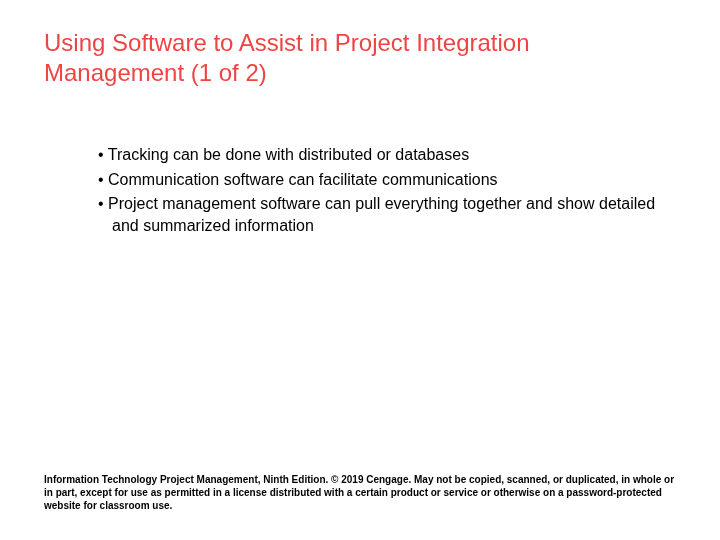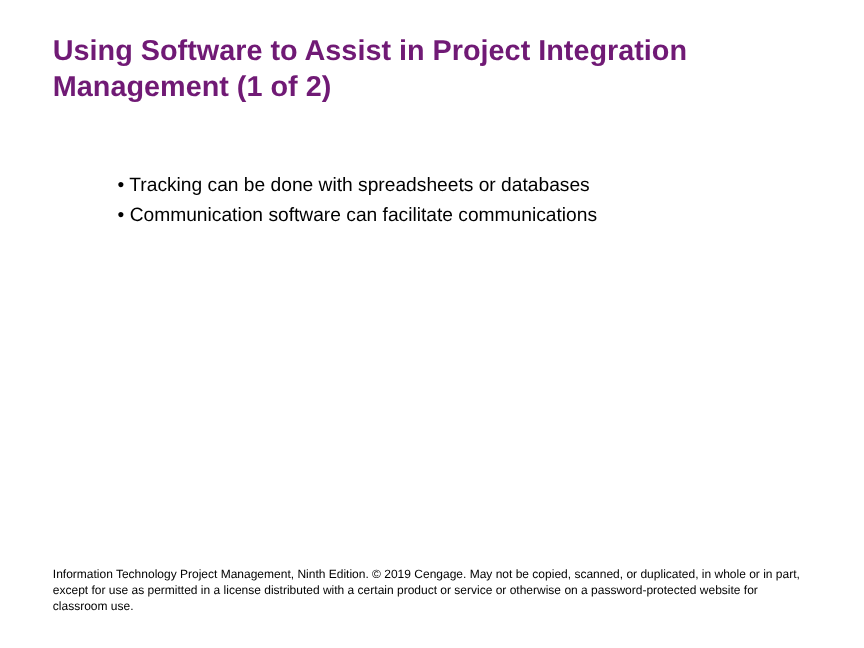--- a/index.html
+++ b/index.html
@@ -14,22 +14,22 @@
   .slide {
     width: 720px;
     height: 540px;
     box-sizing: border-box;
     padding: 28px 44px 0 44px;
     position: relative;
   }
   .title {
     font-size: 24px;
     line-height: 1.25;
-    color: #701a75;
-    font-weight: 700;
+    color: #ef4444;
+    font-weight: 400;
     margin-bottom: 56px;
   }
   .top-bullet {
     font-size: 19px;
     line-height: 1.3;
     margin-bottom: 14px;
     padding-left: 14px;
     text-indent: -14px;
   }
   .top-bullet::before {
@@ -49,30 +49,32 @@
     content: "• ";
   }
   .footer {
     position: absolute;
     left: 44px;
     right: 44px;
     bottom: 28px;
     font-size: 10px;
     line-height: 1.3;
     color: #000;
+    font-weight: bold;
   }
 </style>
 </head>
 <body>
 
 <div class="slide">
 
   <div class="title">Using Software to Assist in Project Integration Management (1 of 2)</div>
 
 
   <div class="sub-list">
-    <div class="sub-bullet">Tracking can be done with spreadsheets or databases</div>
+    <div class="sub-bullet">Tracking can be done with distributed or databases</div>
     <div class="sub-bullet">Communication software can facilitate communications</div>
+    <div class="sub-bullet">Project management software can pull everything together and show detailed and summarized information</div>
   </div>
 
   <div class="footer">Information Technology Project Management, Ninth Edition. © 2019 Cengage. May not be copied, scanned, or duplicated, in whole or in part, except for use as permitted in a license distributed with a certain product or service or otherwise on a password-protected website for classroom use.</div>
 
 </div>
 
 </body></html>

